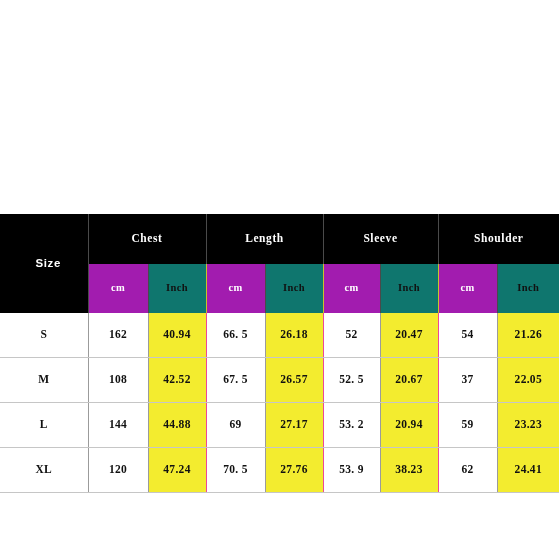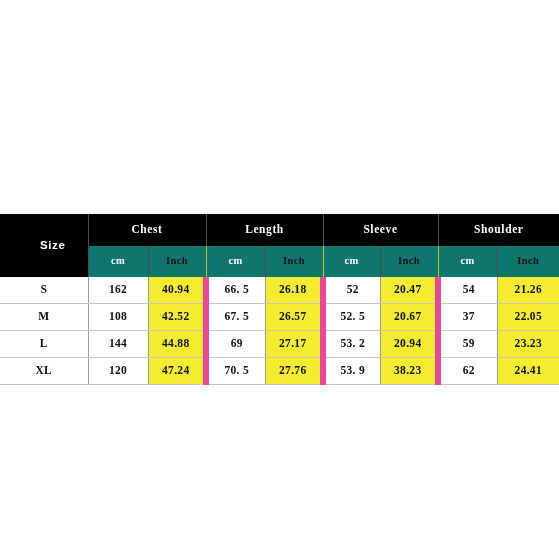--- a/index.html
+++ b/index.html
@@ -30,21 +30,21 @@
   #size-chart col.c-cm     { width: 60px; }
   #size-chart col.c-inch   { width: 58px; }
   #size-chart col.c-cm2    { width: 59px; }
   #size-chart col.c-inch2  { width: 58px; }
   #size-chart col.c-cm3    { width: 57px; }
   #size-chart col.c-inch3  { width: 58px; }
   #size-chart col.c-cm4    { width: 59px; }
   #size-chart col.c-inch4  { width: 62px; }
 
   #size-chart td, #size-chart th {
-    padding: 3px;
+    padding: 12px;
     margin: 0;
     text-align: center;
     vertical-align: middle;
     font-weight: bold;
     line-height: 1;
   }
 
   
   .row-group th {
     height: 26px;
@@ -65,21 +65,21 @@
   }
 
   
   .row-units th {
     height: 25px;
     font-size: 10.5px;
     letter-spacing: 0.4px;
     border-right: 1px solid #4a4a4a;
   }
   .row-units th.u-dark {
-    background: #0f766e;
+    background: #a21caf;
     color: #ffffff;
   }
   .row-units th.u-yellow {
     background: #0f766e;
     color: #111111;
     border-right: 1px solid #c9c32a;
   }
   .row-units th:last-child { border-right: none; }
 
   
@@ -87,21 +87,21 @@
     height: 20px;
     font-size: 11.5px;
     color: #111111;
     background: #ffffff;
     border-right: 1px solid #9b9b9b;
     border-bottom: 1px solid #c6c6c6;
     letter-spacing: 0.3px;
   }
   .row-data td.d-yellow {
     background: #f3ec2f;
-    border-right: 6px solid #ec4899;
+    border-right: 1px solid #ec4899;
   }
   .row-data td:last-child { border-right: none; }
   .row-data:last-child td { border-bottom: 1px solid #c6c6c6; }
 
   .row-data td.d-size {
     background: #ffffff;
     border-right: 1px solid #9b9b9b;
   }
 </style>
 </head>

